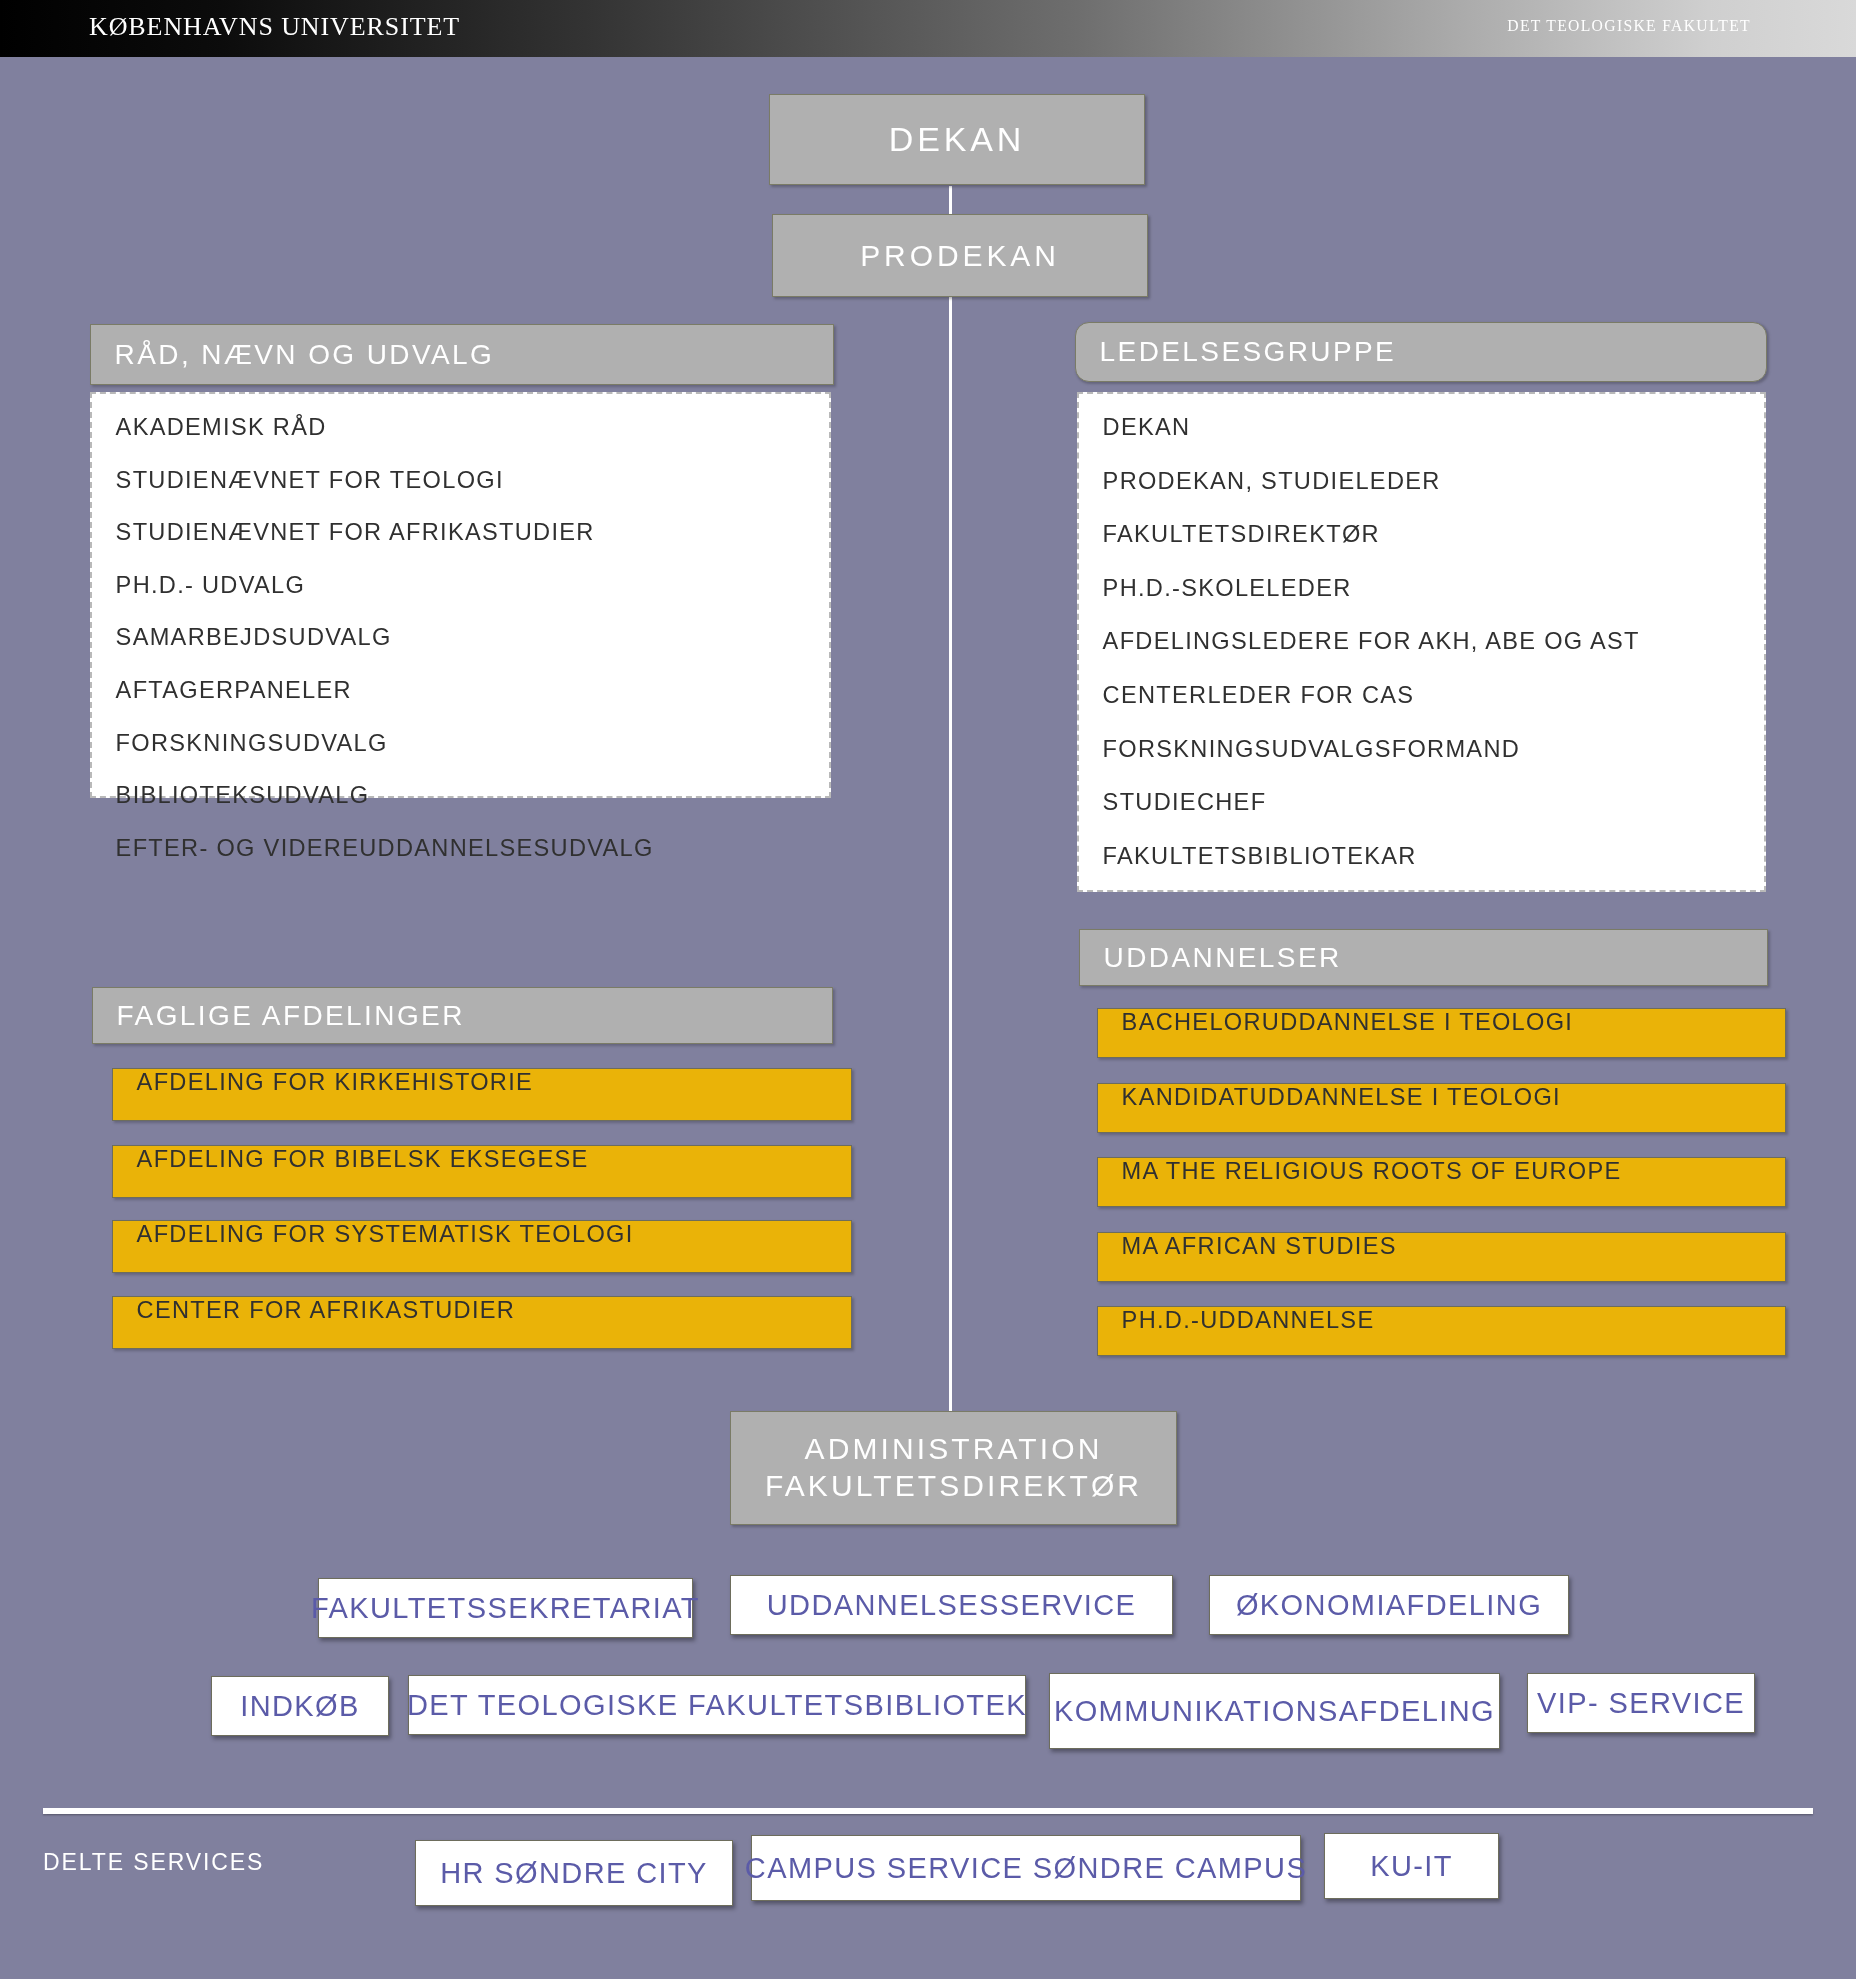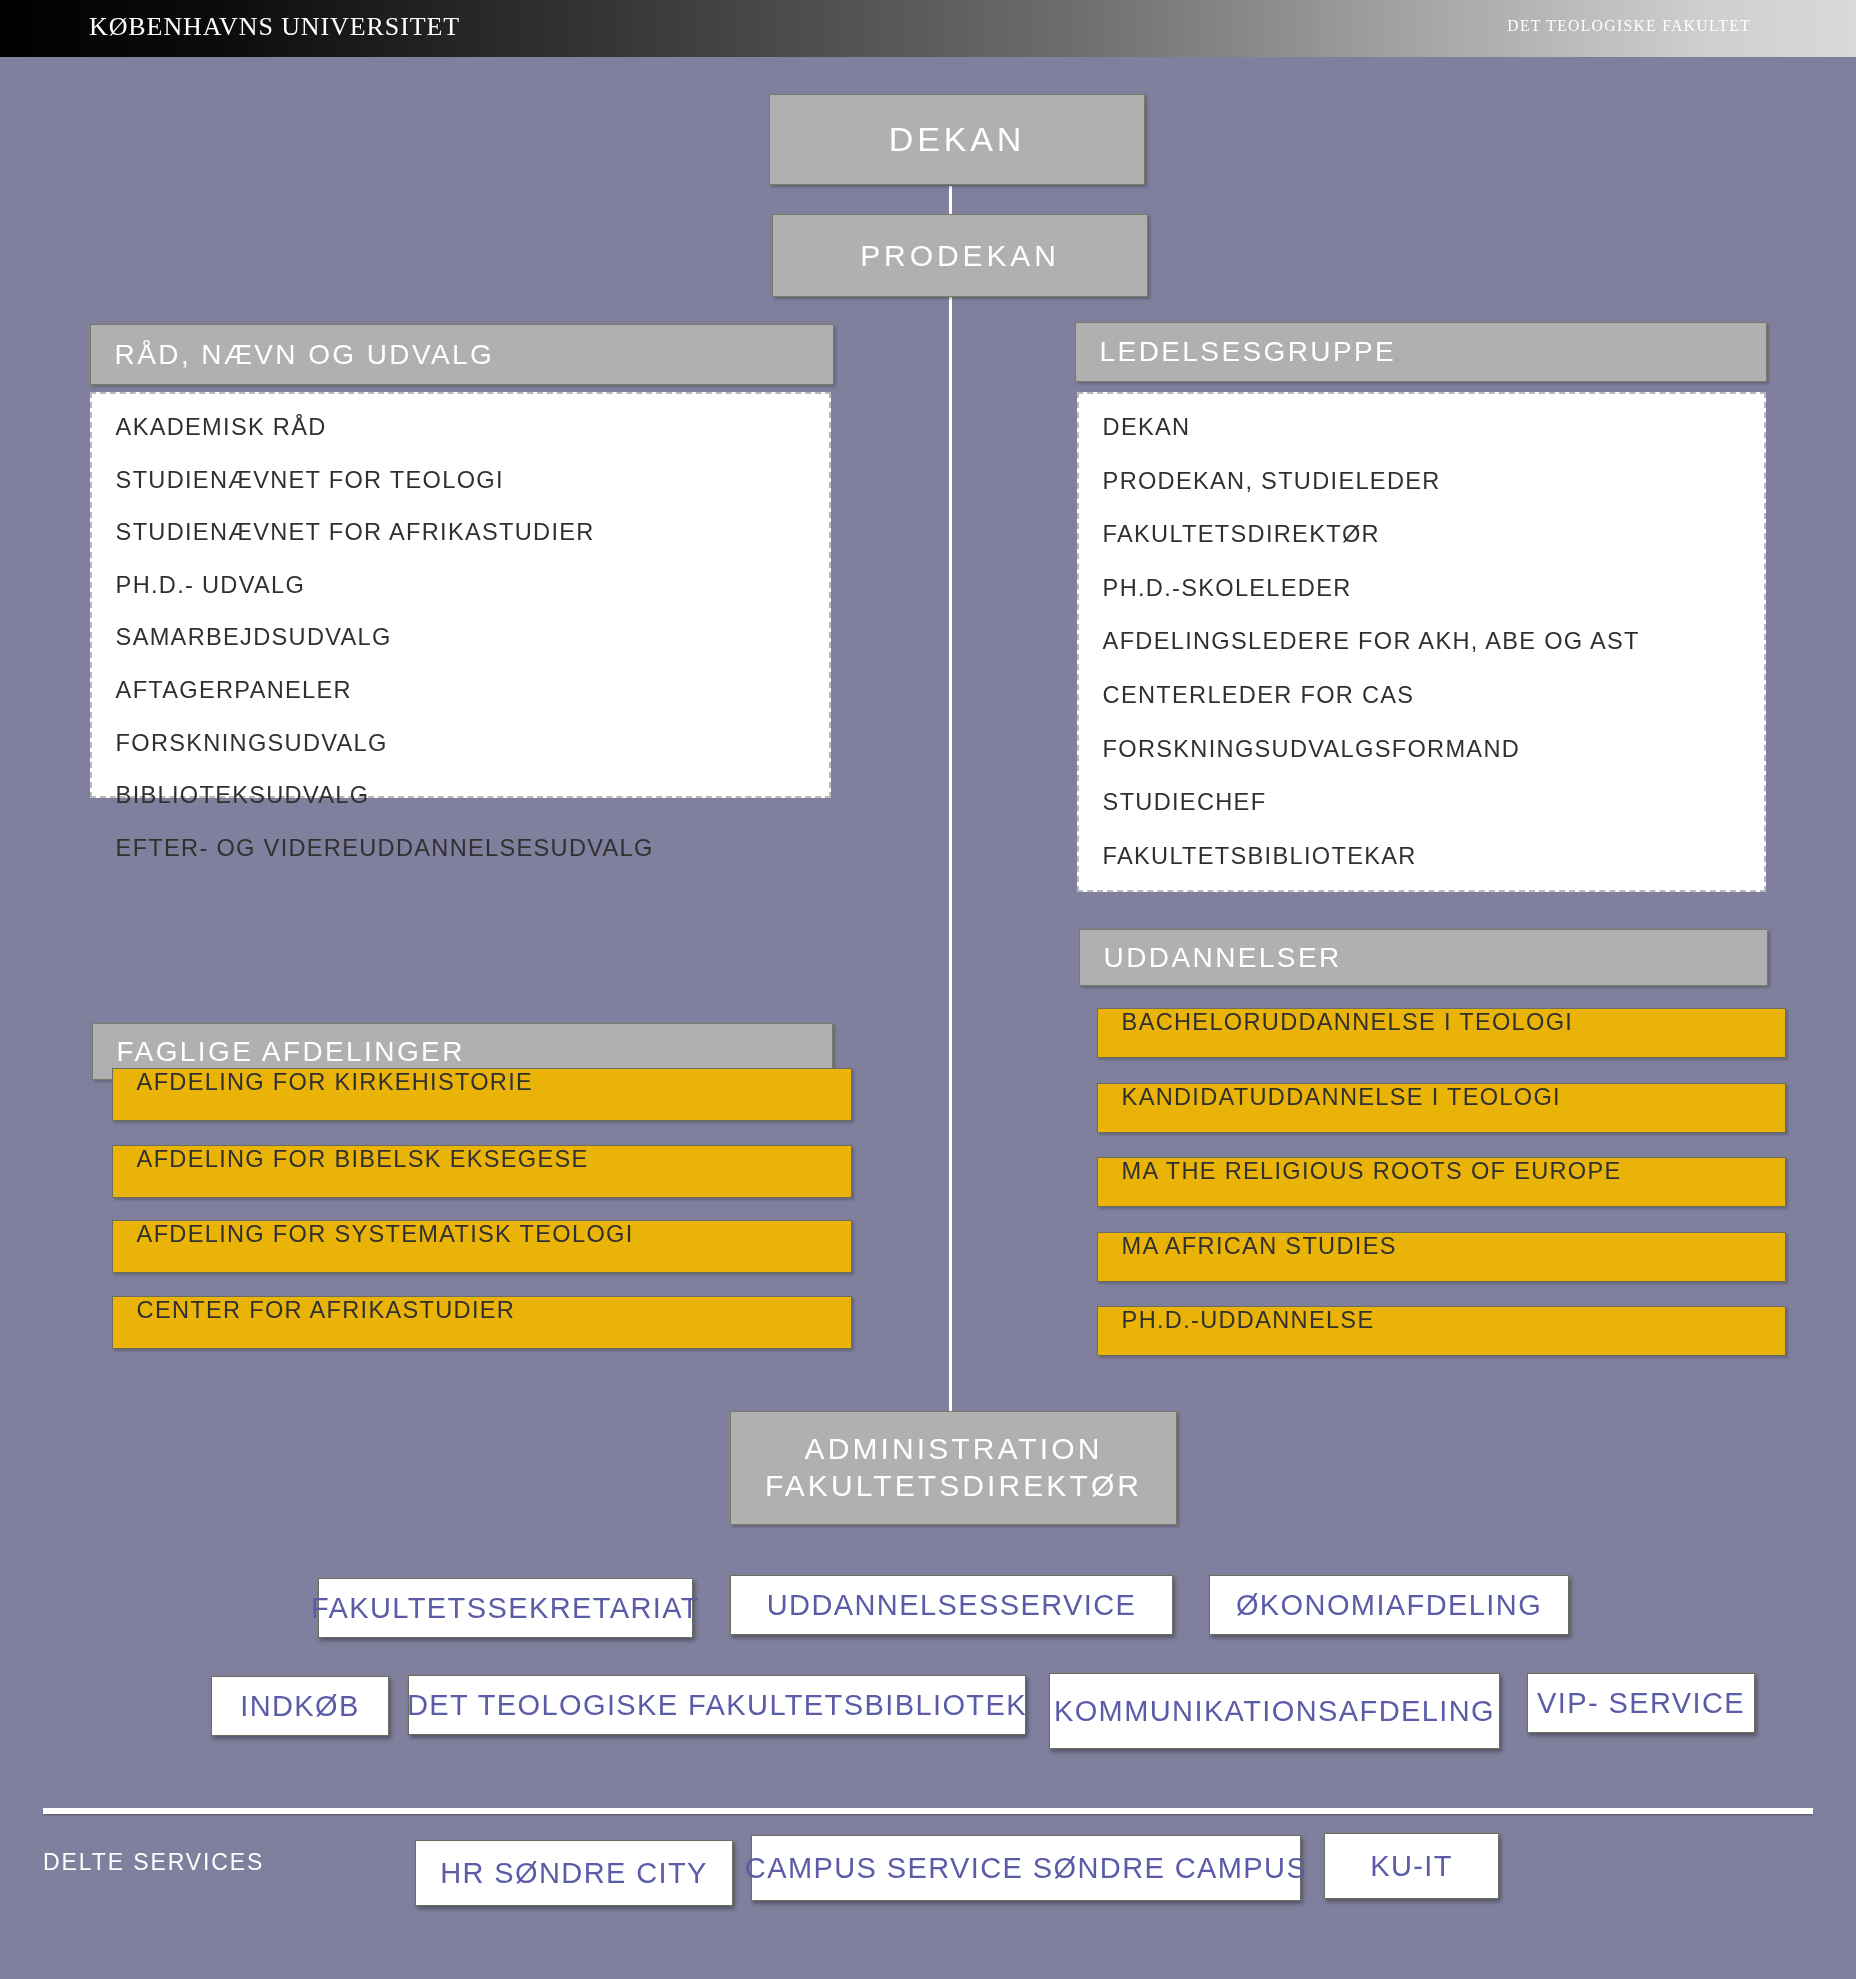--- a/index.html
+++ b/index.html
@@ -189,37 +189,37 @@
   <div class="item">STUDIENÆVNET FOR TEOLOGI</div>
   <div class="item">STUDIENÆVNET FOR AFRIKASTUDIER</div>
   <div class="item">PH.D.- UDVALG</div>
   <div class="item">SAMARBEJDSUDVALG</div>
   <div class="item">AFTAGERPANELER</div>
   <div class="item">FORSKNINGSUDVALG</div>
   <div class="item">BIBLIOTEKSUDVALG</div>
   <div class="item">EFTER- OG VIDEREUDDANNELSESUDVALG</div>
 </div>
 
-<div class="panel-head" style="left:92px; top:1023px; width:741px; height:57px;">
+<div class="panel-head" style="left:92px; top:987px; width:741px; height:57px;">
   <span>FAGLIGE AFDELINGER</span>
 </div>
 <div class="wbox" style="left:94px; top:1068px; width:740px; height:53px;">
   <span>AFDELING FOR KIRKEHISTORIE</span>
 </div>
 <div class="wbox" style="left:94px; top:1145px; width:740px; height:53px;">
   <span>AFDELING FOR BIBELSK EKSEGESE</span>
 </div>
 <div class="wbox" style="left:94px; top:1220px; width:740px; height:53px;">
   <span>AFDELING FOR SYSTEMATISK TEOLOGI</span>
 </div>
 <div class="wbox" style="left:94px; top:1296px; width:740px; height:53px;">
   <span>CENTER FOR AFRIKASTUDIER</span>
 </div>
 
-<div class="panel-head" style="left:1075px; top:322px; width:692px; height:60px;">
+<div class="panel-head" style="left:1075px; top:322px; width:692px; height:60px;border-radius:14px;">
   <span>LEDELSESGRUPPE</span>
 </div>
 <div class="list-panel tight" style="left:1077px; top:392px; width:689px; height:500px;">
   <div class="item">DEKAN</div>
   <div class="item">PRODEKAN, STUDIELEDER</div>
   <div class="item">FAKULTETSDIREKTØR</div>
   <div class="item">PH.D.-SKOLELEDER</div>
   <div class="item">AFDELINGSLEDERE FOR AKH, ABE OG AST</div>
   <div class="item">CENTERLEDER FOR CAS</div>
   <div class="item">FORSKNINGSUDVALGSFORMAND</div>

